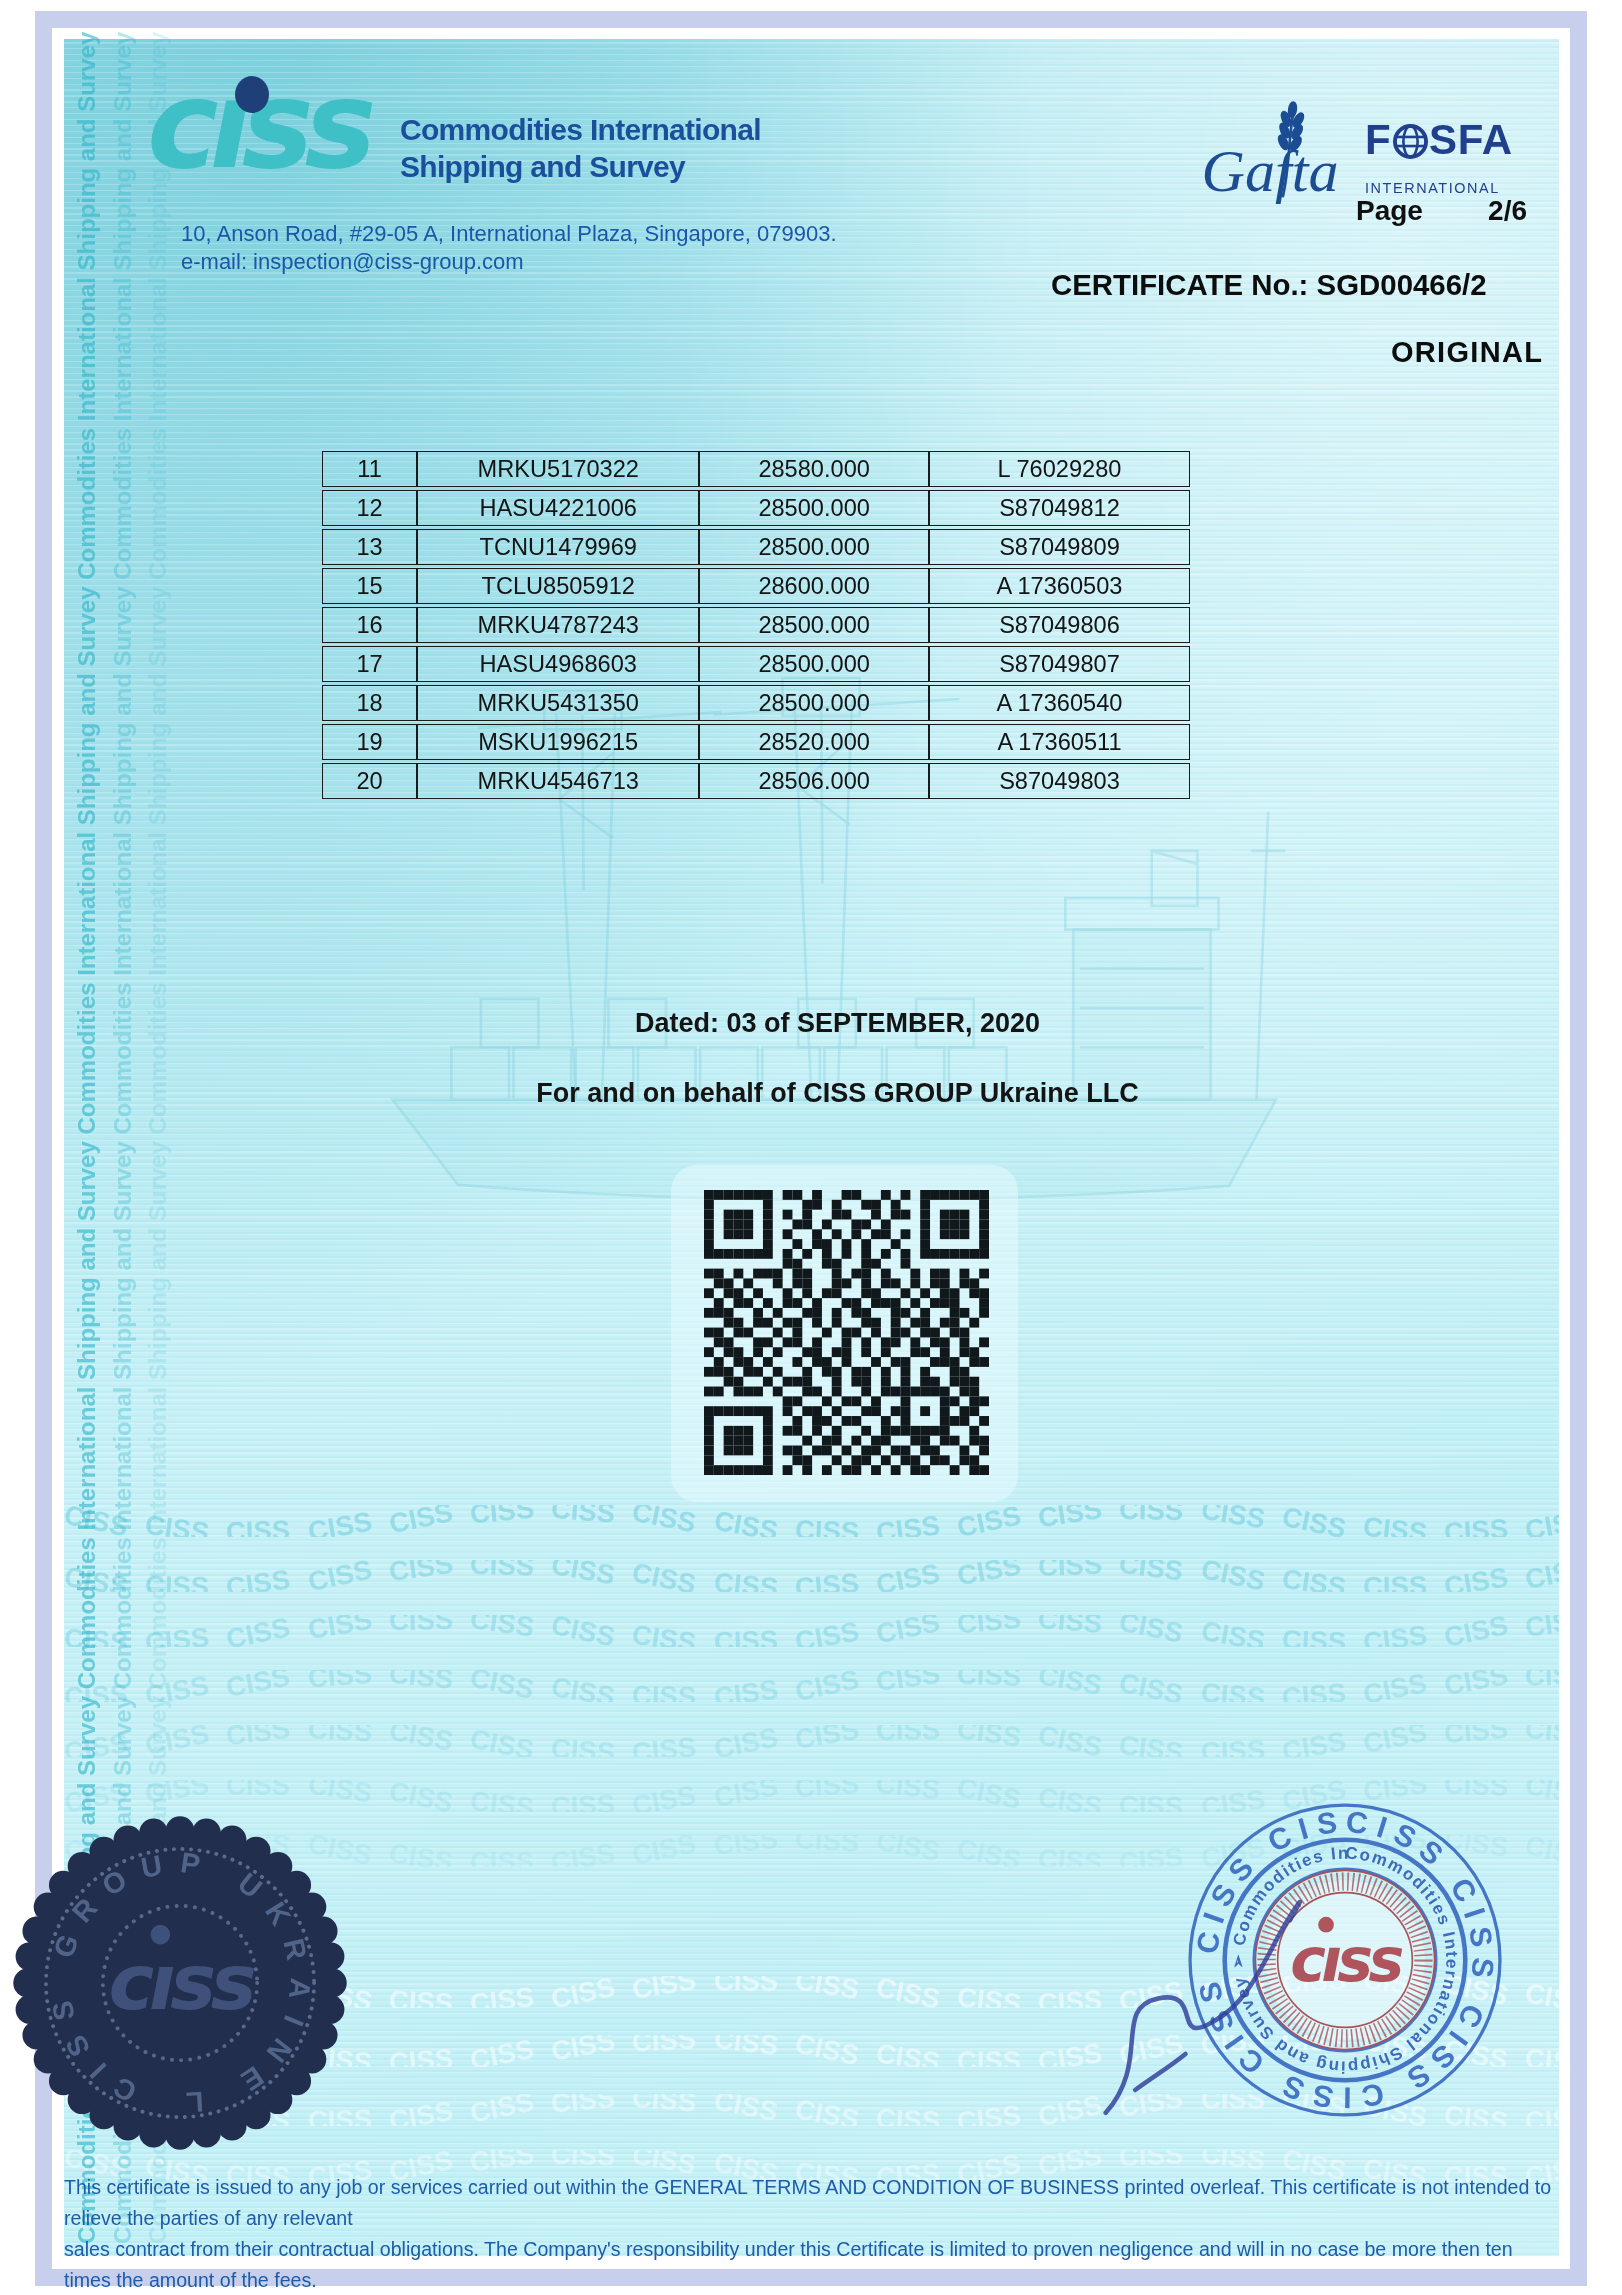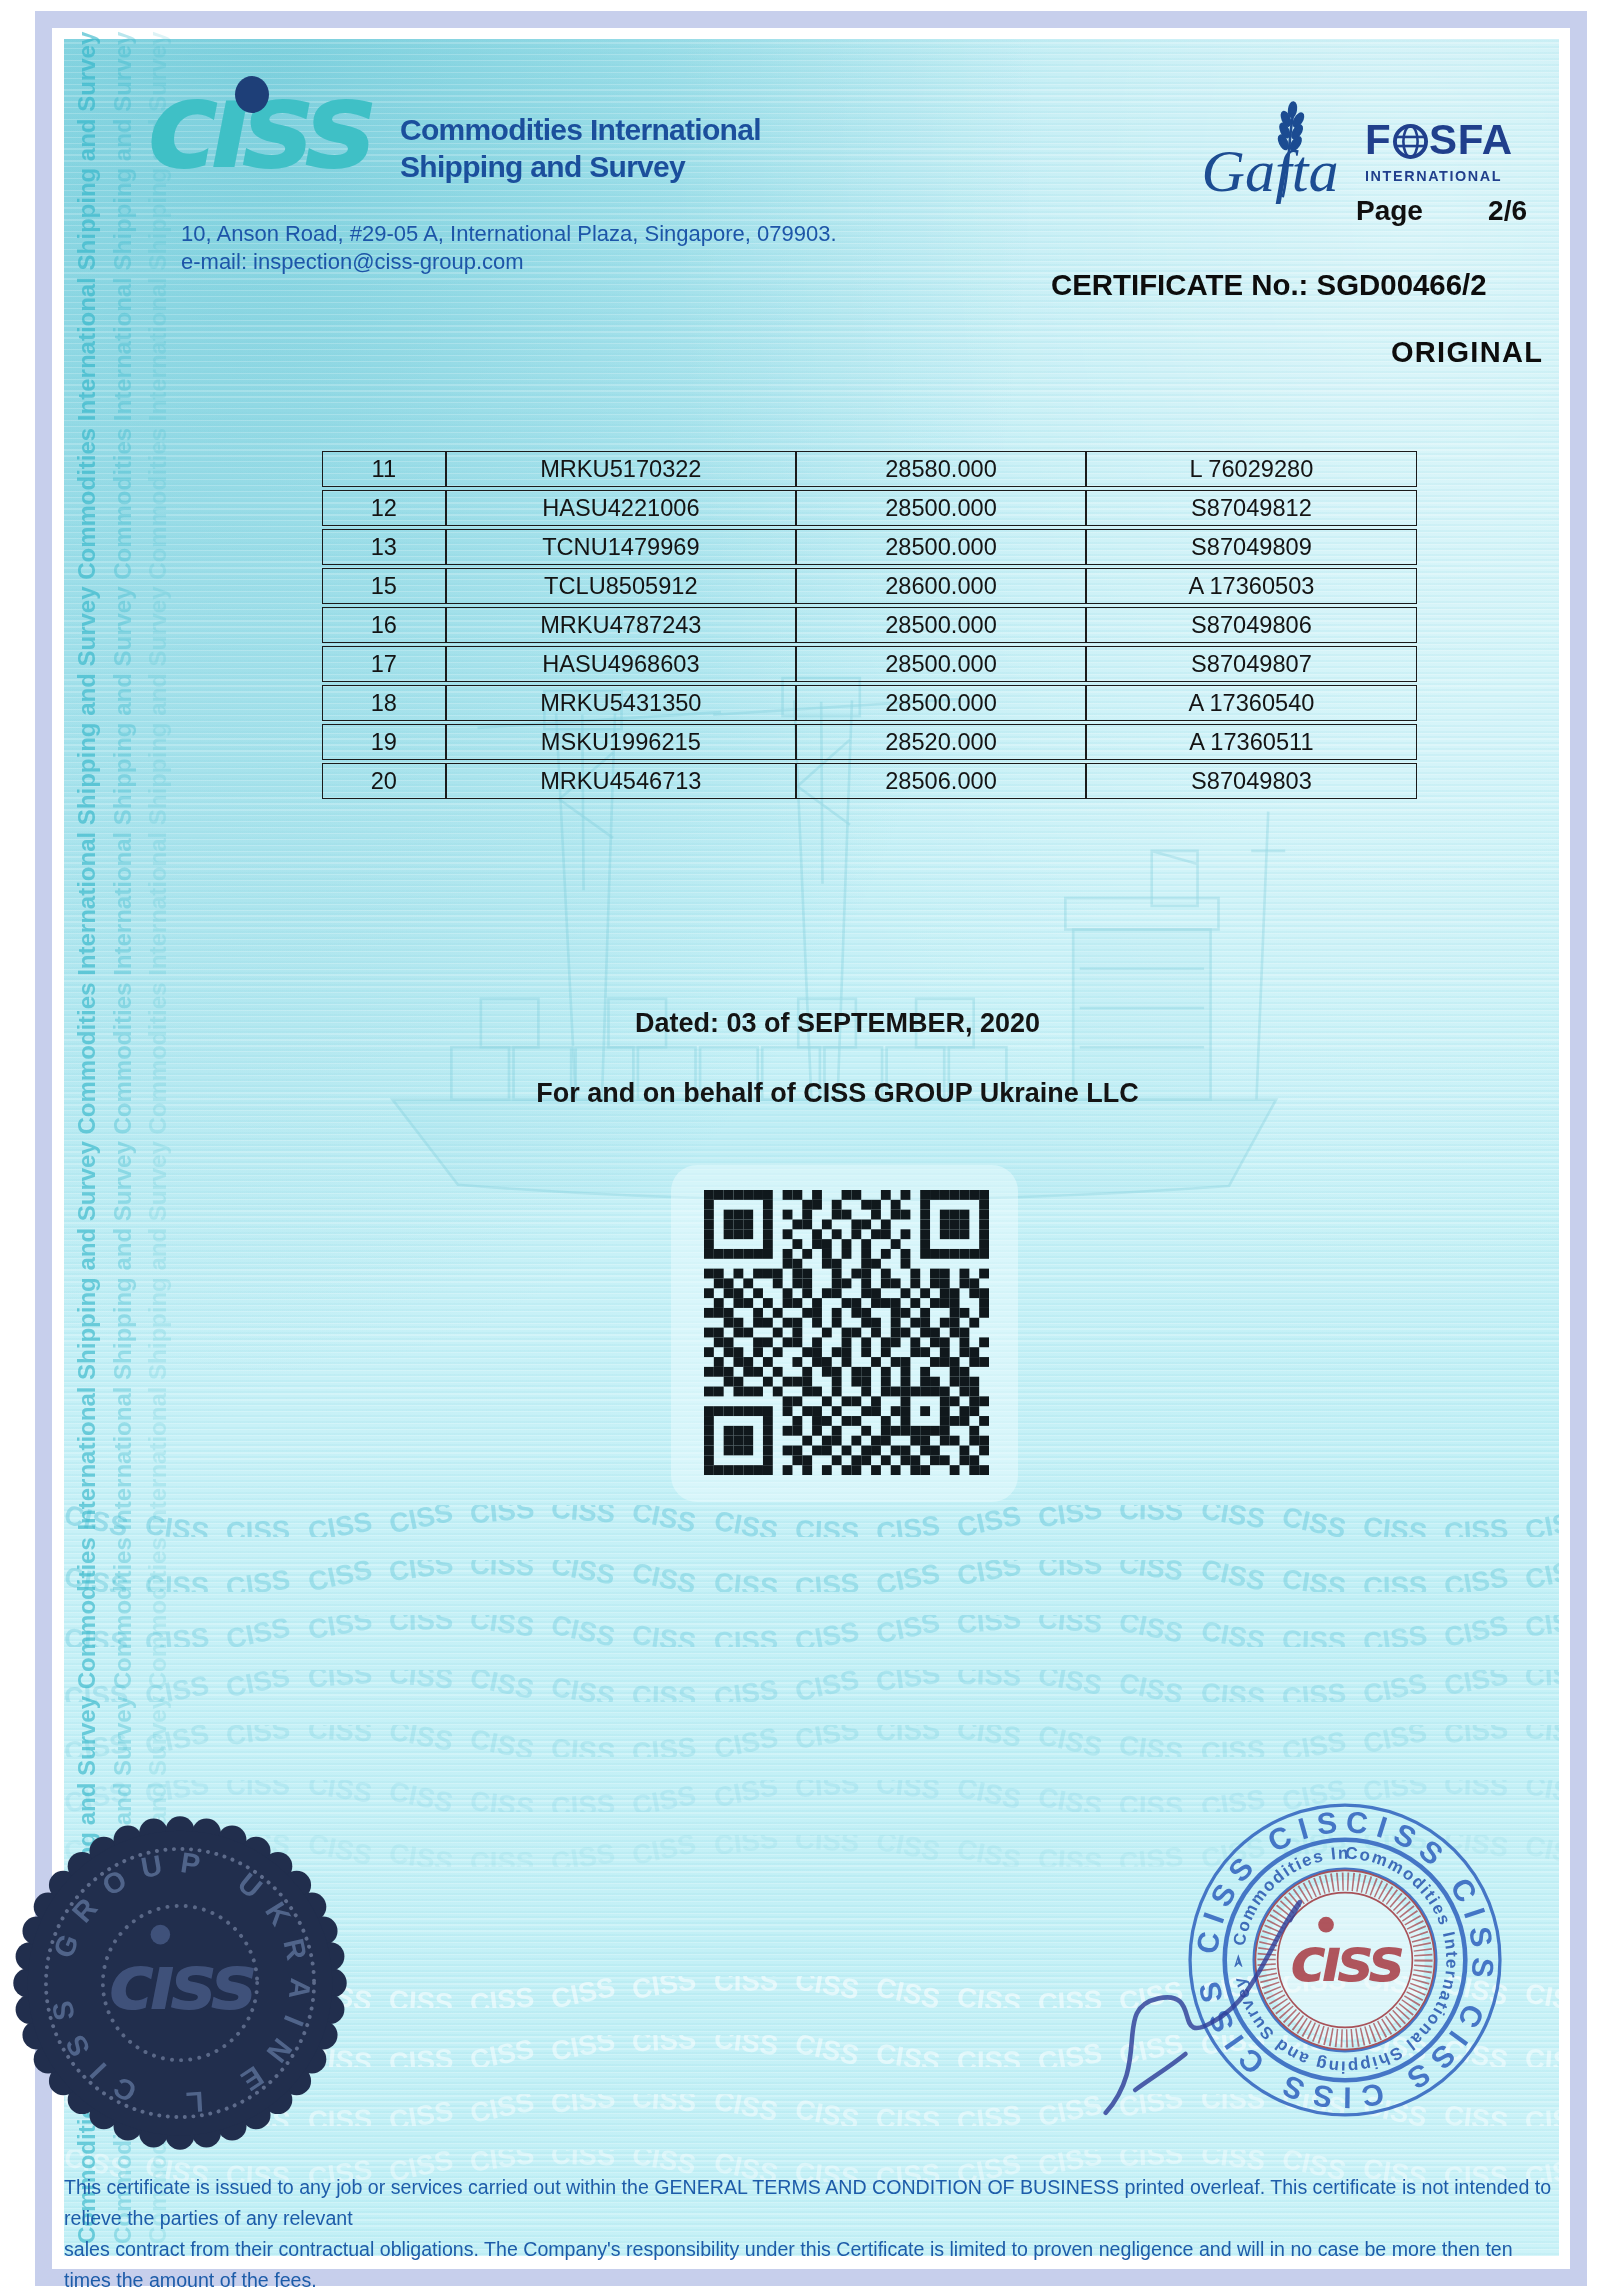--- a/index.html
+++ b/index.html
@@ -19,27 +19,27 @@
   .logo{position:absolute;left:147px;top:65px;width:236px;height:157px;}
   .logo-text{font-family:"DejaVu Sans",sans-serif;font-weight:bold;font-style:italic;
              font-size:121px;line-height:121px;color:#3fc0c6;letter-spacing:-9.2px;}
   .logo-dot{position:absolute;left:88px;top:10.5px;width:34px;height:37px;border-radius:50%;background:#1e3f78;}
   .org-name{position:absolute;left:400px;top:111px;font-size:30px;font-weight:bold;color:#1b4f9c;line-height:37px;letter-spacing:-0.7px;}
   .company-block{position:absolute;left:181px;top:220px;color:#1d55a8;font-size:22px;line-height:28px;}
   .company-block .co{font-size:25px;font-weight:bold;margin-bottom:2.6px;}
   .gafta{position:absolute;left:1199px;top:99px;width:170px;height:118px;}
   .fosfa{position:absolute;left:1365px;top:116px;width:170px;}
   .fosfa-row{display:flex;align-items:center;color:#203f8c;font-weight:bold;font-size:42px;letter-spacing:0.7px;}
-  .fosfa-sub{color:#203f8c;font-size:14.4px;letter-spacing:1.6px;font-weight:bold;margin-top:4px;}
+  .fosfa-sub{color:#203f8c;font-size:14.4px;letter-spacing:1.6px;font-weight:normal;margin-top:16px;}
   .page-row{position:absolute;left:1356px;top:195px;width:171px;display:flex;justify-content:space-between;
             font-size:28px;font-weight:bold;color:#101010;}
   .cert-line{position:absolute;left:1051px;top:268px;font-size:29.4px;font-weight:bold;color:#0d0d0d;white-space:nowrap;}
   .original{position:absolute;left:1391px;top:336px;font-size:29px;font-weight:bold;color:#0d0d0d;letter-spacing:1.3px;}
   
-  .ctable{position:absolute;left:322px;top:448px;width:1095px;border-collapse:separate;border-spacing:0 3.3px;}
+  .ctable{position:absolute;left:322px;top:448px;width:868px;border-collapse:separate;border-spacing:0 3.3px;}
   .ctable td{border:1.3px solid #1b1b1b;height:34px;text-align:center;font-size:23.6px;color:#141414;padding:0 3.9px;}
   .ctable td.c0{width:98px;} .ctable td.c1{width:296px;} .ctable td.c2{width:243px;} .ctable td.c3{width:279px;}
   
   .center-line{position:absolute;left:64px;width:1495px;text-align:center;padding-left:26px;color:#141414;white-space:nowrap;}
   .valid-note{top:924px;font-size:24px;}
   .dated{top:1008px;font-size:27px;font-weight:bold;}
   .behalf1{top:1078px;font-size:27px;font-weight:bold;}
   .behalf2{top:1112px;font-size:27px;font-weight:bold;}
   
   .qr-veil{position:absolute;left:671px;top:1165px;width:347px;height:337px;background:rgba(240,252,254,.45);border-radius:26px;}

